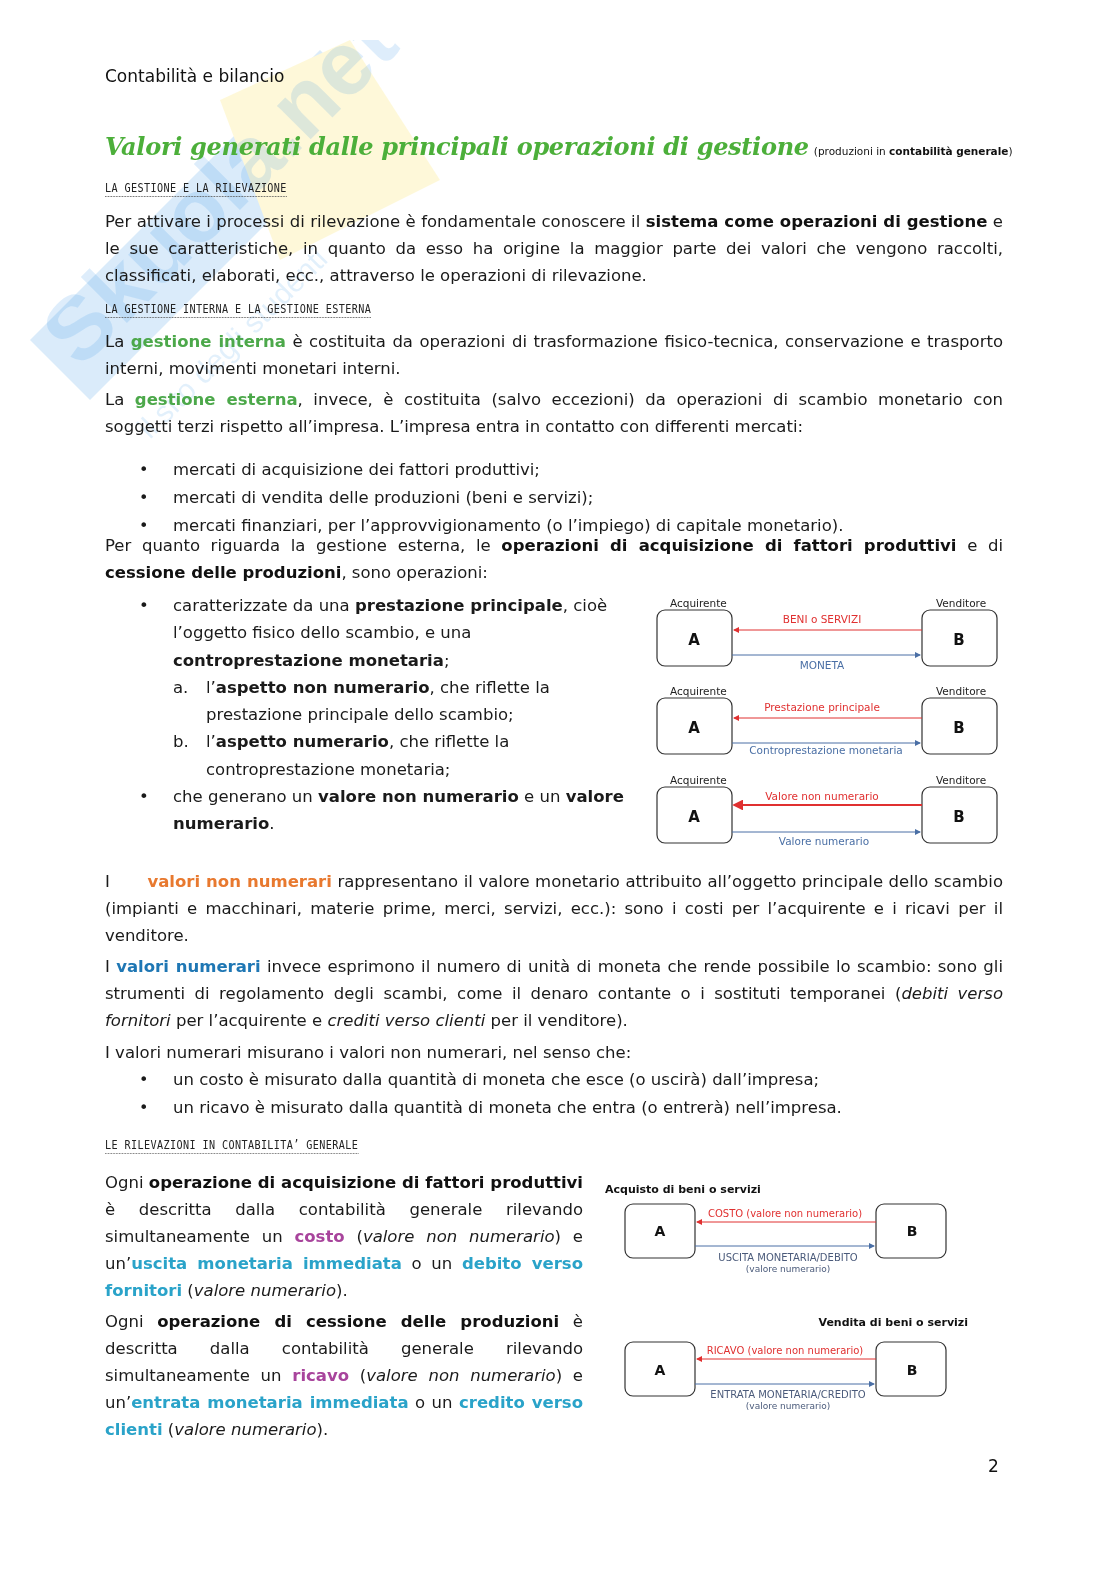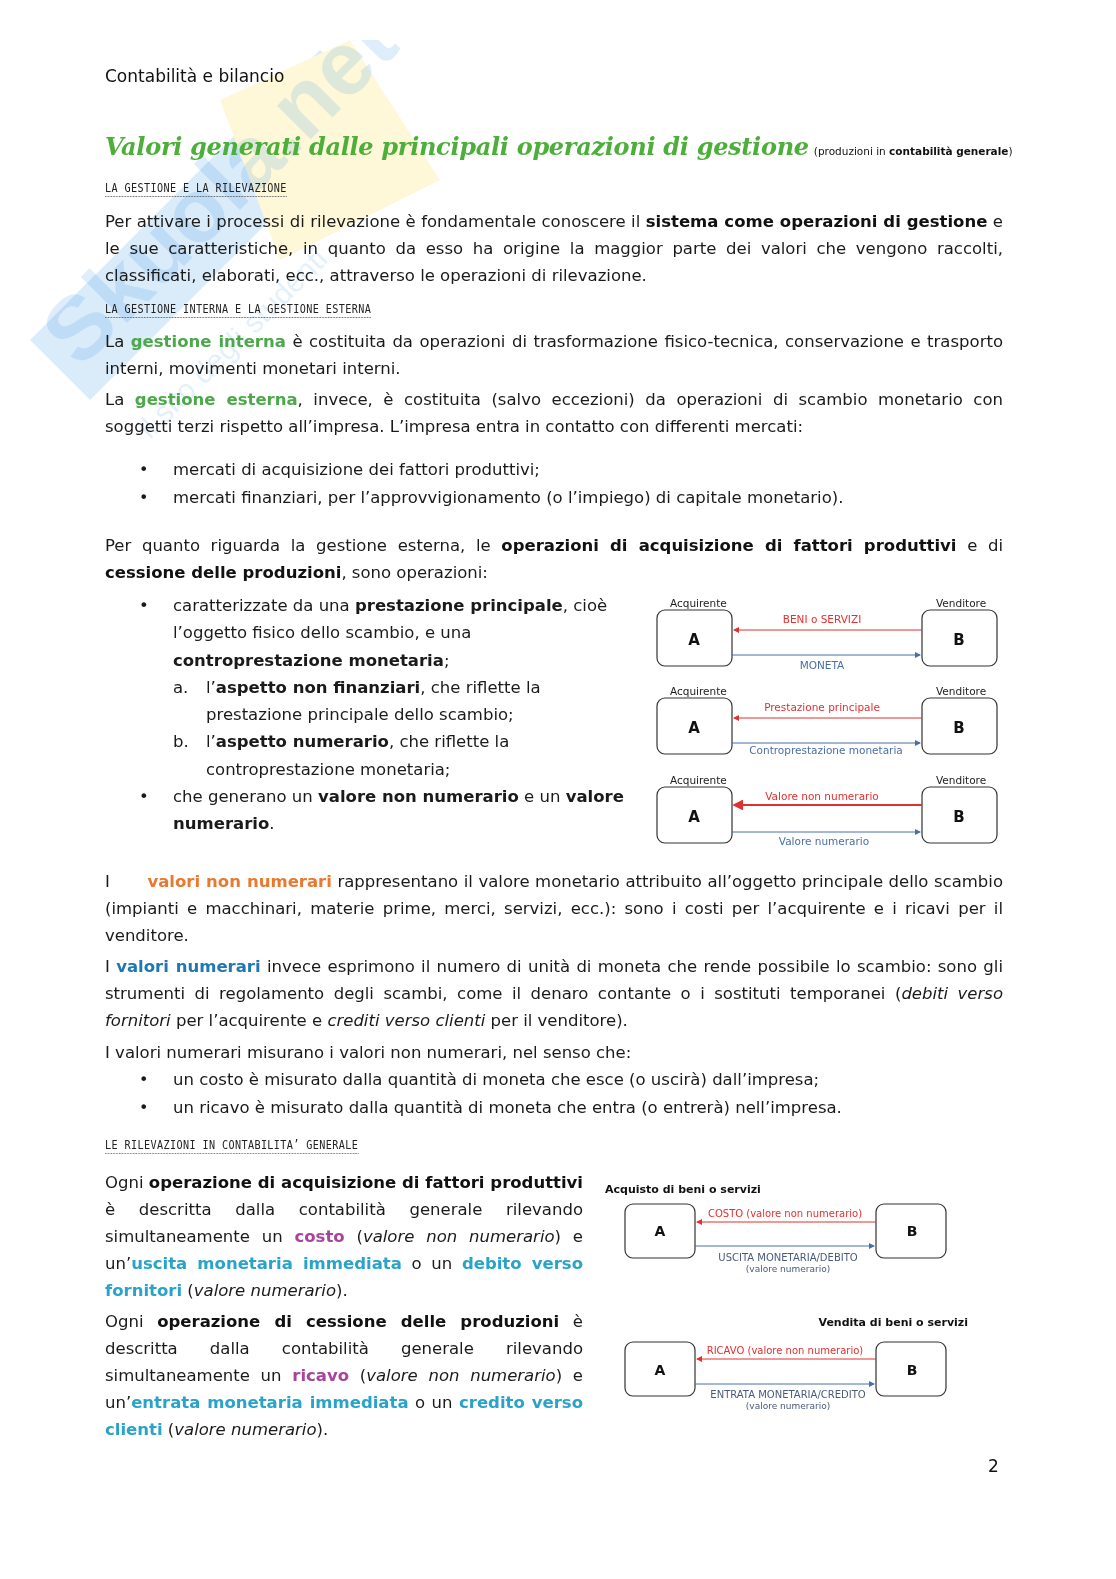--- a/index.html
+++ b/index.html
@@ -64,28 +64,29 @@
 
 <div class="sec-head" style="top:180px;">La gestione e la rilevazione</div>
 <div class="para" style="top:208px;"><span>Per attivare i processi di rilevazione è fondamentale conoscere il </span><b>sistema come operazioni di gestione</b><span> e le sue caratteristiche, in quanto da esso ha origine la maggior parte dei valori che vengono raccolti, classificati, elaborati, ecc., attraverso le operazioni di rilevazione.</span></div>
 
 <div class="sec-head" style="top:301px;">La gestione interna e la gestione esterna</div>
 <div class="para" style="top:328px;"><span>La </span><span class="g">gestione interna</span><span> è costituita da operazioni di trasformazione fisico-tecnica, conservazione e trasporto interni, movimenti monetari interni.</span></div>
 <div class="para" style="top:386px;"><span>La </span><span class="g">gestione esterna</span><span>, invece, è costituita (salvo eccezioni) da operazioni di scambio monetario con soggetti terzi rispetto all’impresa. L’impresa entra in contatto con differenti mercati:</span></div>
 
 <ul class="blist" style="top:456px;">
   <li>mercati di acquisizione dei fattori produttivi;</li>
+  <li>mercati di vendita delle produzioni (beni e servizi);</li>
   <li>mercati finanziari, per l’approvvigionamento (o l’impiego) di capitale monetario).</li>
 </ul>
 
 <div class="para" style="top:532px;"><span>Per quanto riguarda la gestione esterna, le </span><b>operazioni di acquisizione di fattori produttivi</b><span> e di </span><b>cessione delle produzioni</b><span>, sono operazioni:</span></div>
 
 <div class="ops">
   <div class="li"><span>caratterizzate da una </span><b>prestazione principale</b><span>, cioè l’oggetto fisico dello scambio, e una </span><b>controprestazione monetaria</b><span>;</span></div>
-  <div class="sub"><span class="mk">a.</span><span>l’</span><b>aspetto non finanziari</b><span>, che riflette la prestazione principale dello scambio;</span></div>
+  <div class="sub"><span class="mk">a.</span><span>l’</span><b>aspetto non numerario</b><span>, che riflette la prestazione principale dello scambio;</span></div>
   <div class="sub"><span class="mk">b.</span><span>l’</span><b>aspetto numerario</b><span>, che riflette la controprestazione monetaria;</span></div>
   <div class="li"><span>che generano un </span><b>valore non numerario</b><span> e un </span><b>valore numerario</b><span>.</span></div>
 </div>
 
 <svg class="diag" style="left:650px; top:595px;" width="360" height="80">
   <defs>
     <marker id="ar" markerWidth="6" markerHeight="6" refX="5" refY="3" orient="auto">
         <path d="M0,0 L6,3 L0,6 z" fill="#e03030"></path>
       </marker>
     <marker id="ab" markerWidth="6" markerHeight="6" refX="5" refY="3" orient="auto">

